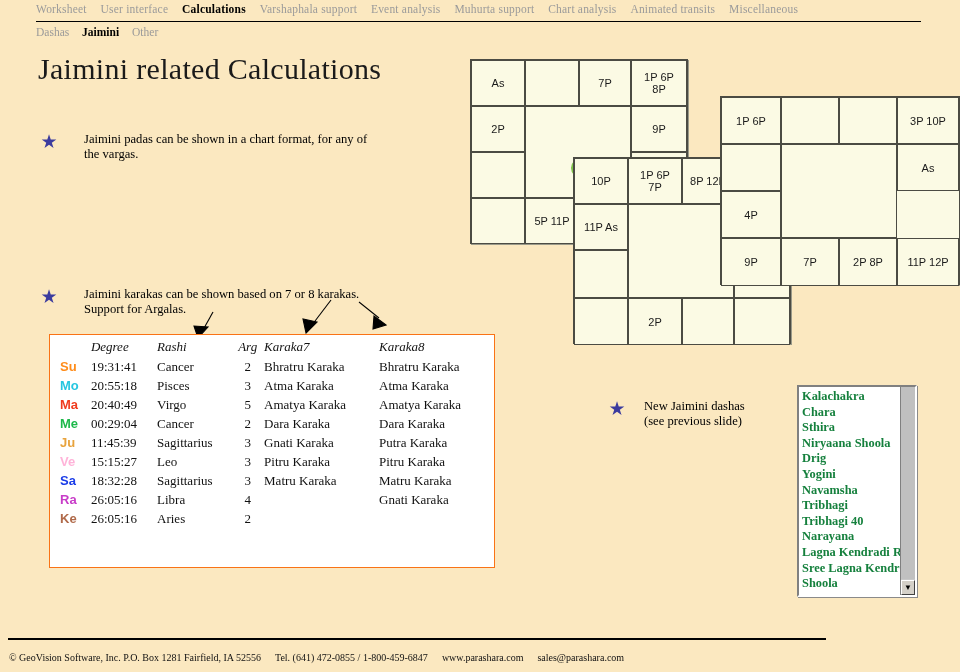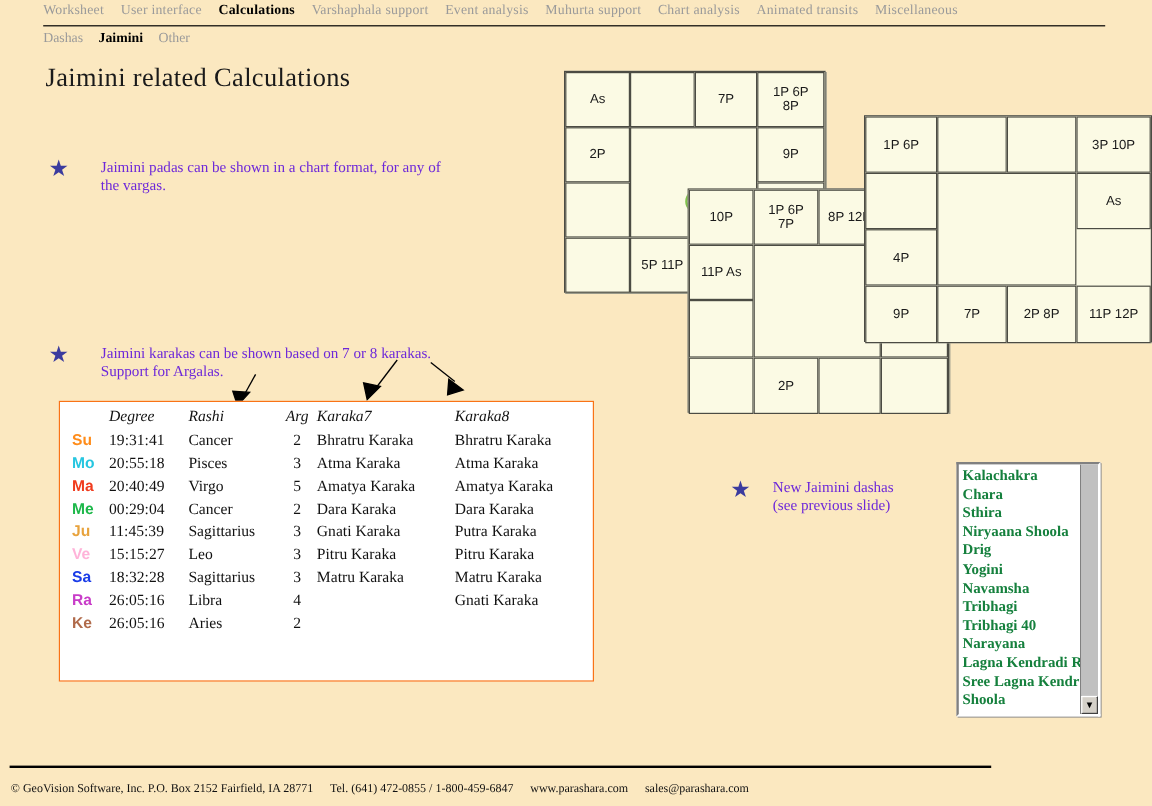--- a/index.html
+++ b/index.html
@@ -64,21 +64,21 @@
   }
   .submenu .mi.active {
     color: #000;
     font-weight: bold;
   }
 
   
   .page-title {
     position: absolute;
     left: 38px; top: 52px;
-    font-size: 22px;
+    font-size: 30px;
     color: #1a1a1a;
     font-family: "Liberation Serif", serif;
     letter-spacing: 0.3px;
   }
 
   
   .bullet {
     position: absolute;
     white-space: nowrap;
   }
@@ -88,21 +88,21 @@
     width: 18px; height: 18px;
     color: #3b3b9e;
     font-size: 19px;
     line-height: 18px;
     text-align: center;
   }
   .bullet .btext {
     position: absolute;
     left: 44px; top: -1px;
     font-size: 12.6px;
-    color: #6d28d9;
+    color: #000000;
     line-height: 15px;
   }
 
   
   .chartwin {
     position: absolute;
   }
   .chartwin .titlebar {
     position: absolute;
     left: 0; top: 0;
@@ -493,16 +493,16 @@
       <div>Shoola</div>
     </div>
     <div class="sbar">
       <div class="thumbtrack"></div>
       <div class="downbtn">▼</div>
     </div>
   </div>
 
   <div class="footrule"></div>
   <div class="footer">
-    <span>© GeoVision Software, Inc. P.O. Box 2152 Fairfield, IA 28771</span><span class="gap"></span><span>Tel. (641) 472-0855 / 1-800-459-6847</span><span class="gap"></span><span>www.parashara.com</span><span class="gap"></span><span>sales@parashara.com</span>
+    <span>© GeoVision Software, Inc. P.O. Box 1281 Fairfield, IA 52556</span><span class="gap"></span><span>Tel. (641) 472-0855 / 1-800-459-6847</span><span class="gap"></span><span>www.parashara.com</span><span class="gap"></span><span>sales@parashara.com</span>
   </div>
 
 </div>
 
 </body></html>

